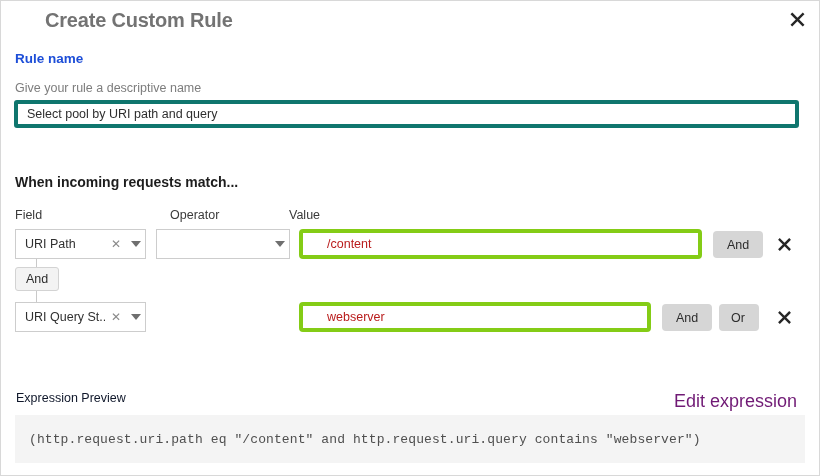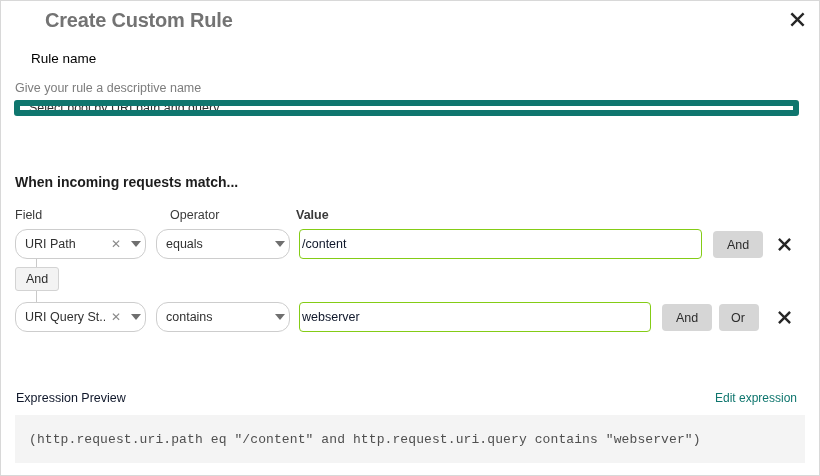--- a/index.html
+++ b/index.html
@@ -42,40 +42,41 @@
     align-items: center;
     justify-content: center;
     cursor: pointer;
     color: #262626;
   }
   .close-btn svg { display: block; }
 
   
   .rule-name-label {
     position: absolute;
-    left: 30px;
+    left: 14px;
     top: 50px;
     font-size: 13.5px;
-    color: #000000;
+    color: #1d4ed8;
+    font-weight: bold;
   }
   .rule-name-help {
     position: absolute;
     left: 14px;
     top: 80px;
     font-size: 12.5px;
     color: #7d7d7d;
   }
   .rule-name-input {
     position: absolute;
     left: 13px;
     top: 99px;
     width: 785px;
-    height: 16px;
-    box-sizing: border-box;
-    border: 6px solid #0f766e;
+    height: 28px;
+    box-sizing: border-box;
+    border: 4px solid #0f766e;
     border-radius: 3px;
     background: #fff;
     font-family: "Liberation Sans", sans-serif;
     font-size: 12.5px;
     color: #2e2e2e;
     padding: 0 9px;
     outline: none;
   }
 
   
@@ -88,38 +89,38 @@
     color: #1d1d1d;
   }
   .col-label {
     position: absolute;
     top: 207px;
     font-size: 12.5px;
     color: #3a3a3a;
   }
   .col-label.field    { left: 14px; text-align: right; }
   .col-label.operator { left: 169px; }
-  .col-label.value    { left: 295px; font-weight: bold; }
+  .col-label.value    { left: 288px; }
 
   
   .rule-row {
     position: absolute;
     left: 0;
     width: 820px;
     height: 30px;
   }
   .rule-row.r1 { top: 228px; }
   .rule-row.r2 { top: 301px; }
 
   .sel {
     position: absolute;
     height: 30px;
     box-sizing: border-box;
     border: 1px solid #cdcdcd;
-    border-radius: 12px;
+    border-radius: 0;
     background: #fff;
     display: flex;
     align-items: center;
     cursor: pointer;
     justify-content: flex-end;
   }
   .sel-field    { left: 14px;  width: 131px; }
   .sel-operator { left: 155px; width: 134px; }
 
   .sel-text {
@@ -153,27 +154,27 @@
     border-left: 5px solid transparent;
     border-right: 5px solid transparent;
     border-top: 6px solid #6f6f6f;
   }
 
   .val-input {
     position: absolute;
     left: 298px;
     height: 30px;
     box-sizing: border-box;
-    border: 1px solid #84cc16;
+    border: 4px solid #84cc16;
     border-radius: 4px;
     background: #fff;
     font-family: "Liberation Sans", sans-serif;
     font-size: 12.5px;
-    color: #0f172a;
-    padding: 0 2px;
+    color: #b91c1c;
+    padding: 0 24px;
     outline: none;
   }
   .val-input.w1 { width: 403px; }
   .val-input.w2 { width: 352px; }
 
   .logic-btn {
     position: absolute;
     height: 27px;
     top: 2px;
     box-sizing: border-box;
@@ -242,22 +243,22 @@
     position: absolute;
     left: 15px;
     top: 390px;
     font-size: 12.5px;
     color: #0f172a;
   }
   .expr-edit-link {
     position: absolute;
     right: 22px;
     top: 390px;
-    font-size: 12px;
-    color: #0f766e;
+    font-size: 18px;
+    color: #701a75;
     text-decoration: none;
     cursor: pointer;
   }
   .expr-box {
     position: absolute;
     left: 14px;
     top: 414px;
     width: 790px;
     height: 48px;
     box-sizing: border-box;
@@ -298,21 +299,20 @@
 
   <div class="rule-row r1">
     <div class="sel sel-field">
       <span class="sel-text">URI Path</span>
       <span class="sel-clear">✕</span>
       <span class="sel-caret">
           <span class="caret-tri"></span>
         </span>
     </div>
     <div class="sel sel-operator">
-      <span class="sel-text">equals</span>
       <span class="sel-caret">
           <span class="caret-tri"></span>
         </span>
     </div>
     <input class="val-input w1" type="text" value="/content" style="">
     <button class="logic-btn btn-and-r1">And</button>
     <div class="row-delete del-r1">
       <svg width="13" height="13" viewBox="0 0 13 13" aria-hidden="true">
         <path d="M1.8 1.8 L11.2 11.2 M11.2 1.8 L1.8 11.2" stroke="#262626" stroke-width="2.4" stroke-linecap="square"></path>
       </svg>
@@ -325,26 +325,20 @@
   </div>
 
   <div class="rule-row r2">
     <div class="sel sel-field">
       <span class="sel-text">URI Query St...</span>
       <span class="sel-clear">✕</span>
       <span class="sel-caret">
           <span class="caret-tri"></span>
         </span>
     </div>
-    <div class="sel sel-operator">
-      <span class="sel-text">contains</span>
-      <span class="sel-caret">
-          <span class="caret-tri"></span>
-        </span>
-    </div>
     <input class="val-input w2" type="text" value="webserver" style="">
     <button class="logic-btn btn-and-r2">And</button>
     <button class="logic-btn btn-or-r2">Or</button>
     <div class="row-delete del-r2">
       <svg width="13" height="13" viewBox="0 0 13 13" aria-hidden="true">
         <path d="M1.8 1.8 L11.2 11.2 M11.2 1.8 L1.8 11.2" stroke="#262626" stroke-width="2.4" stroke-linecap="square"></path>
       </svg>
     </div>
   </div>
 

